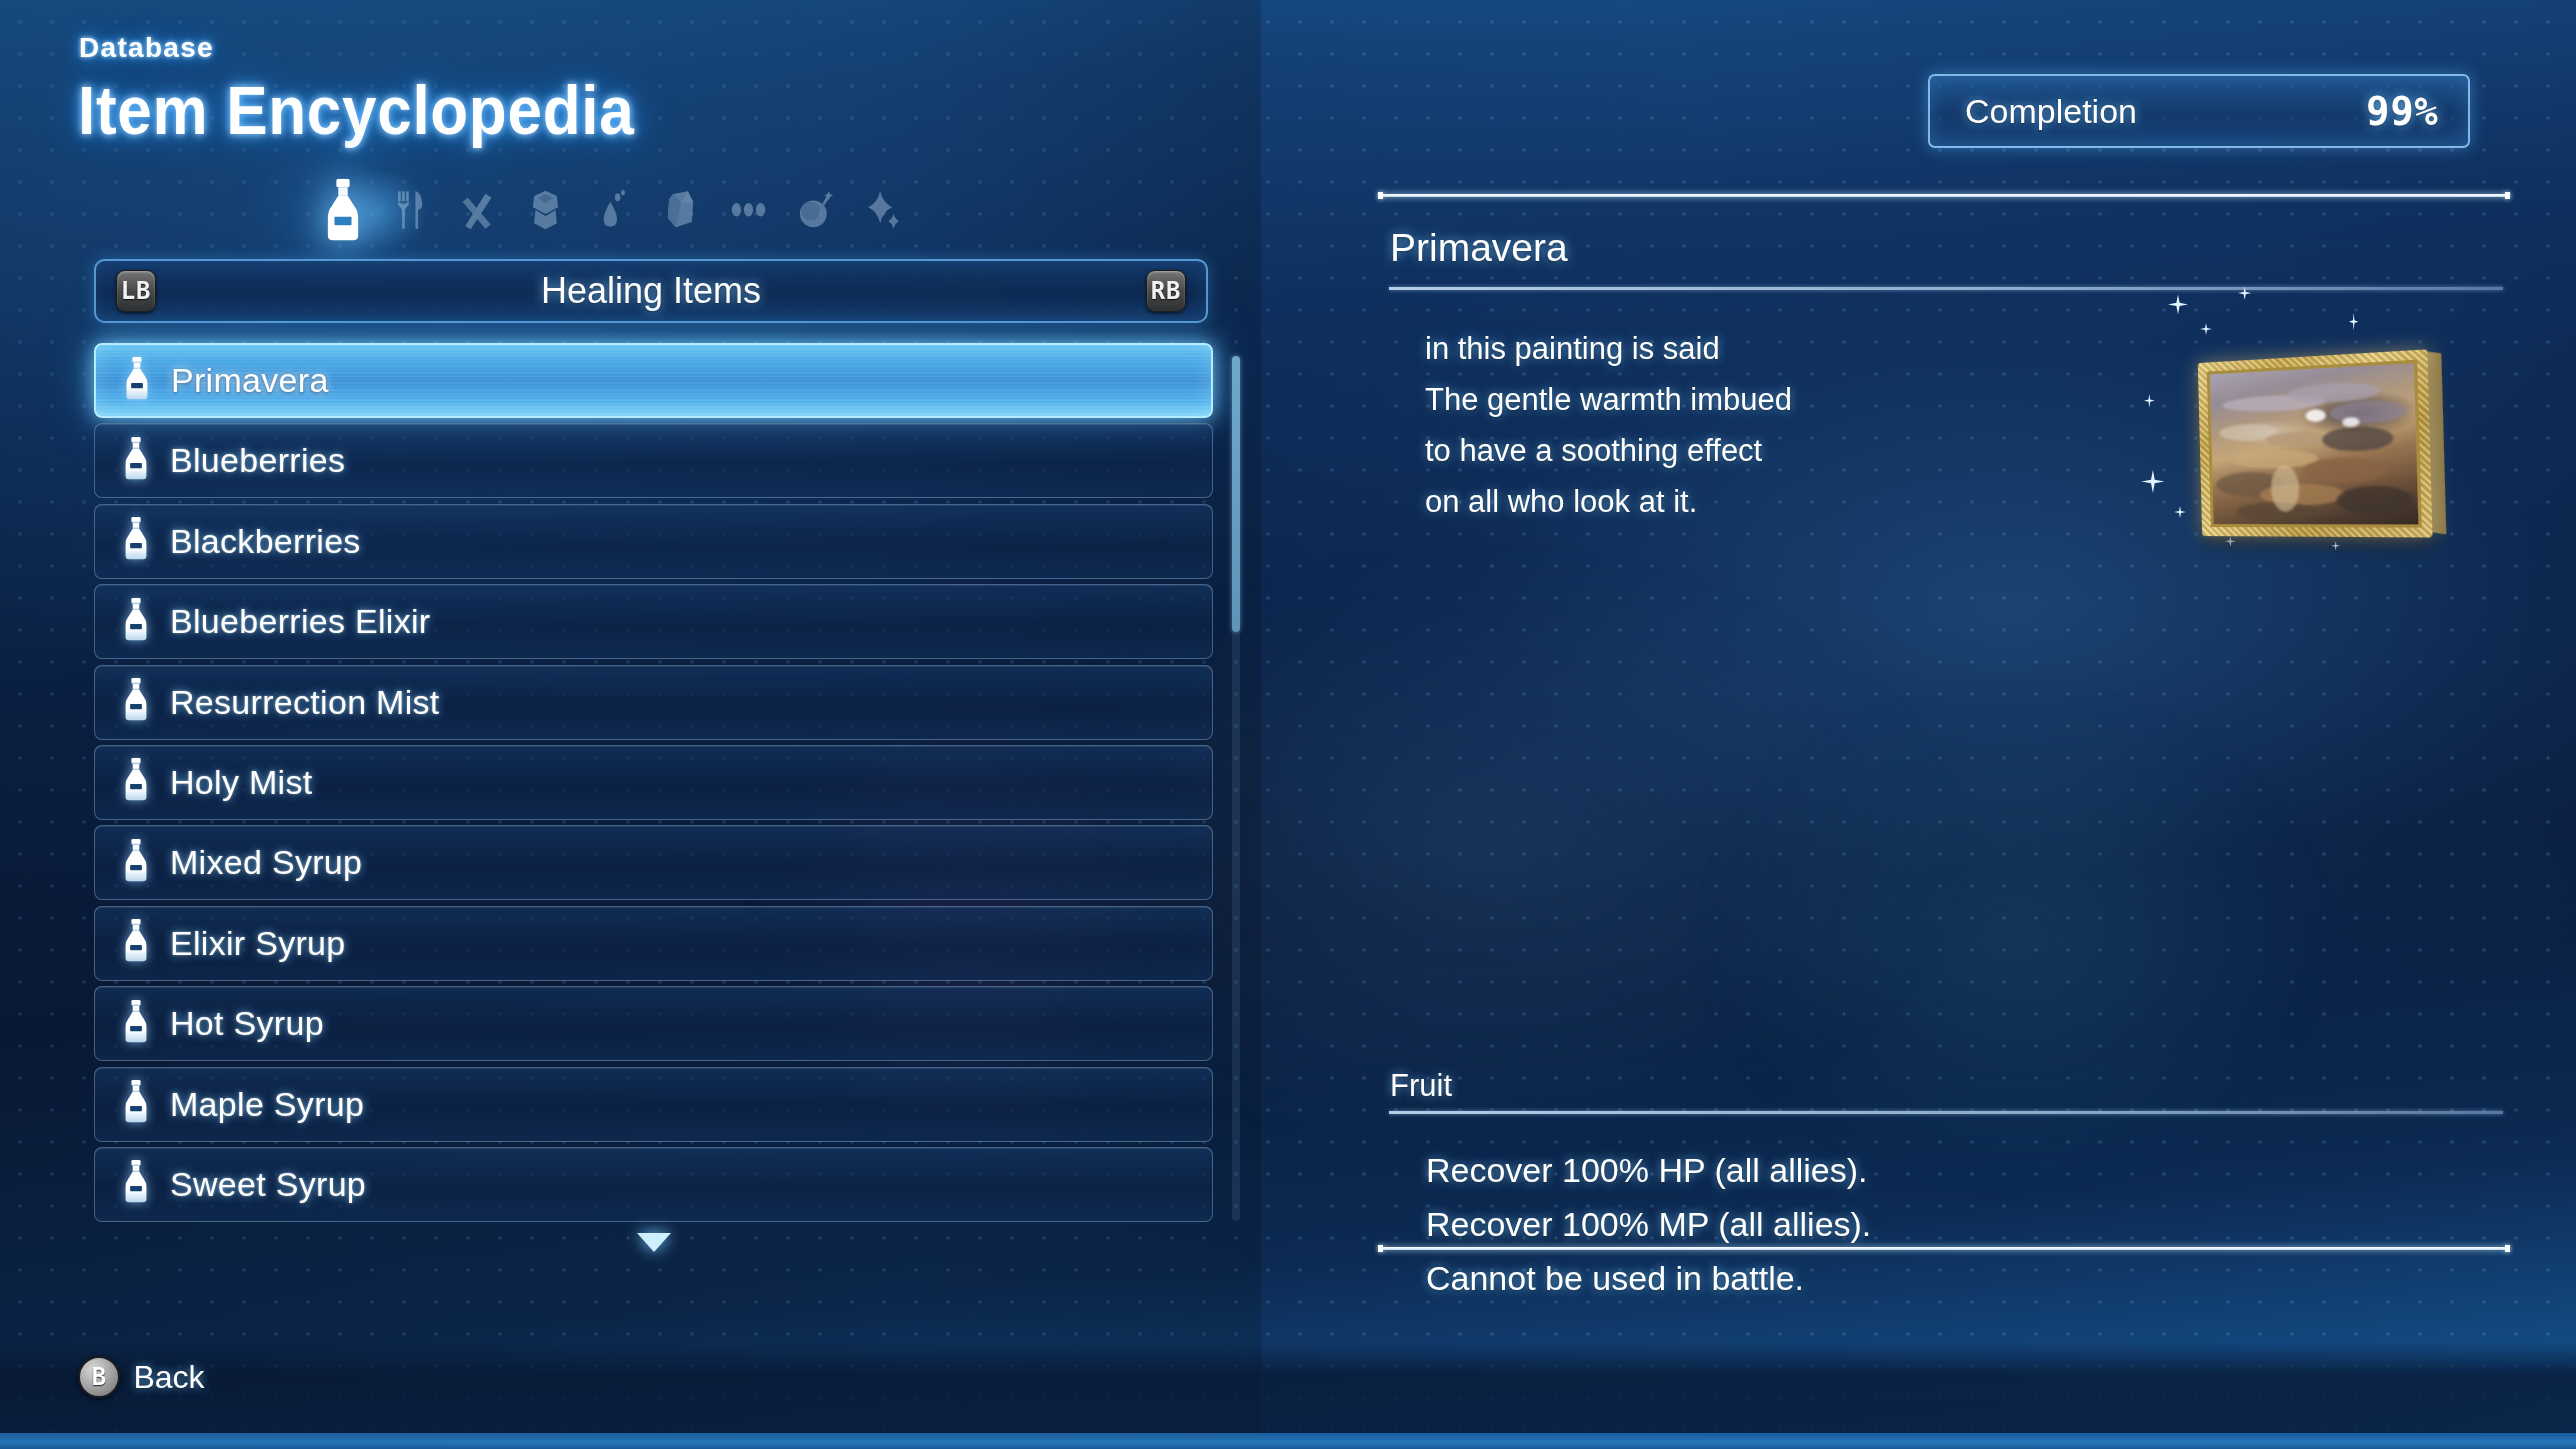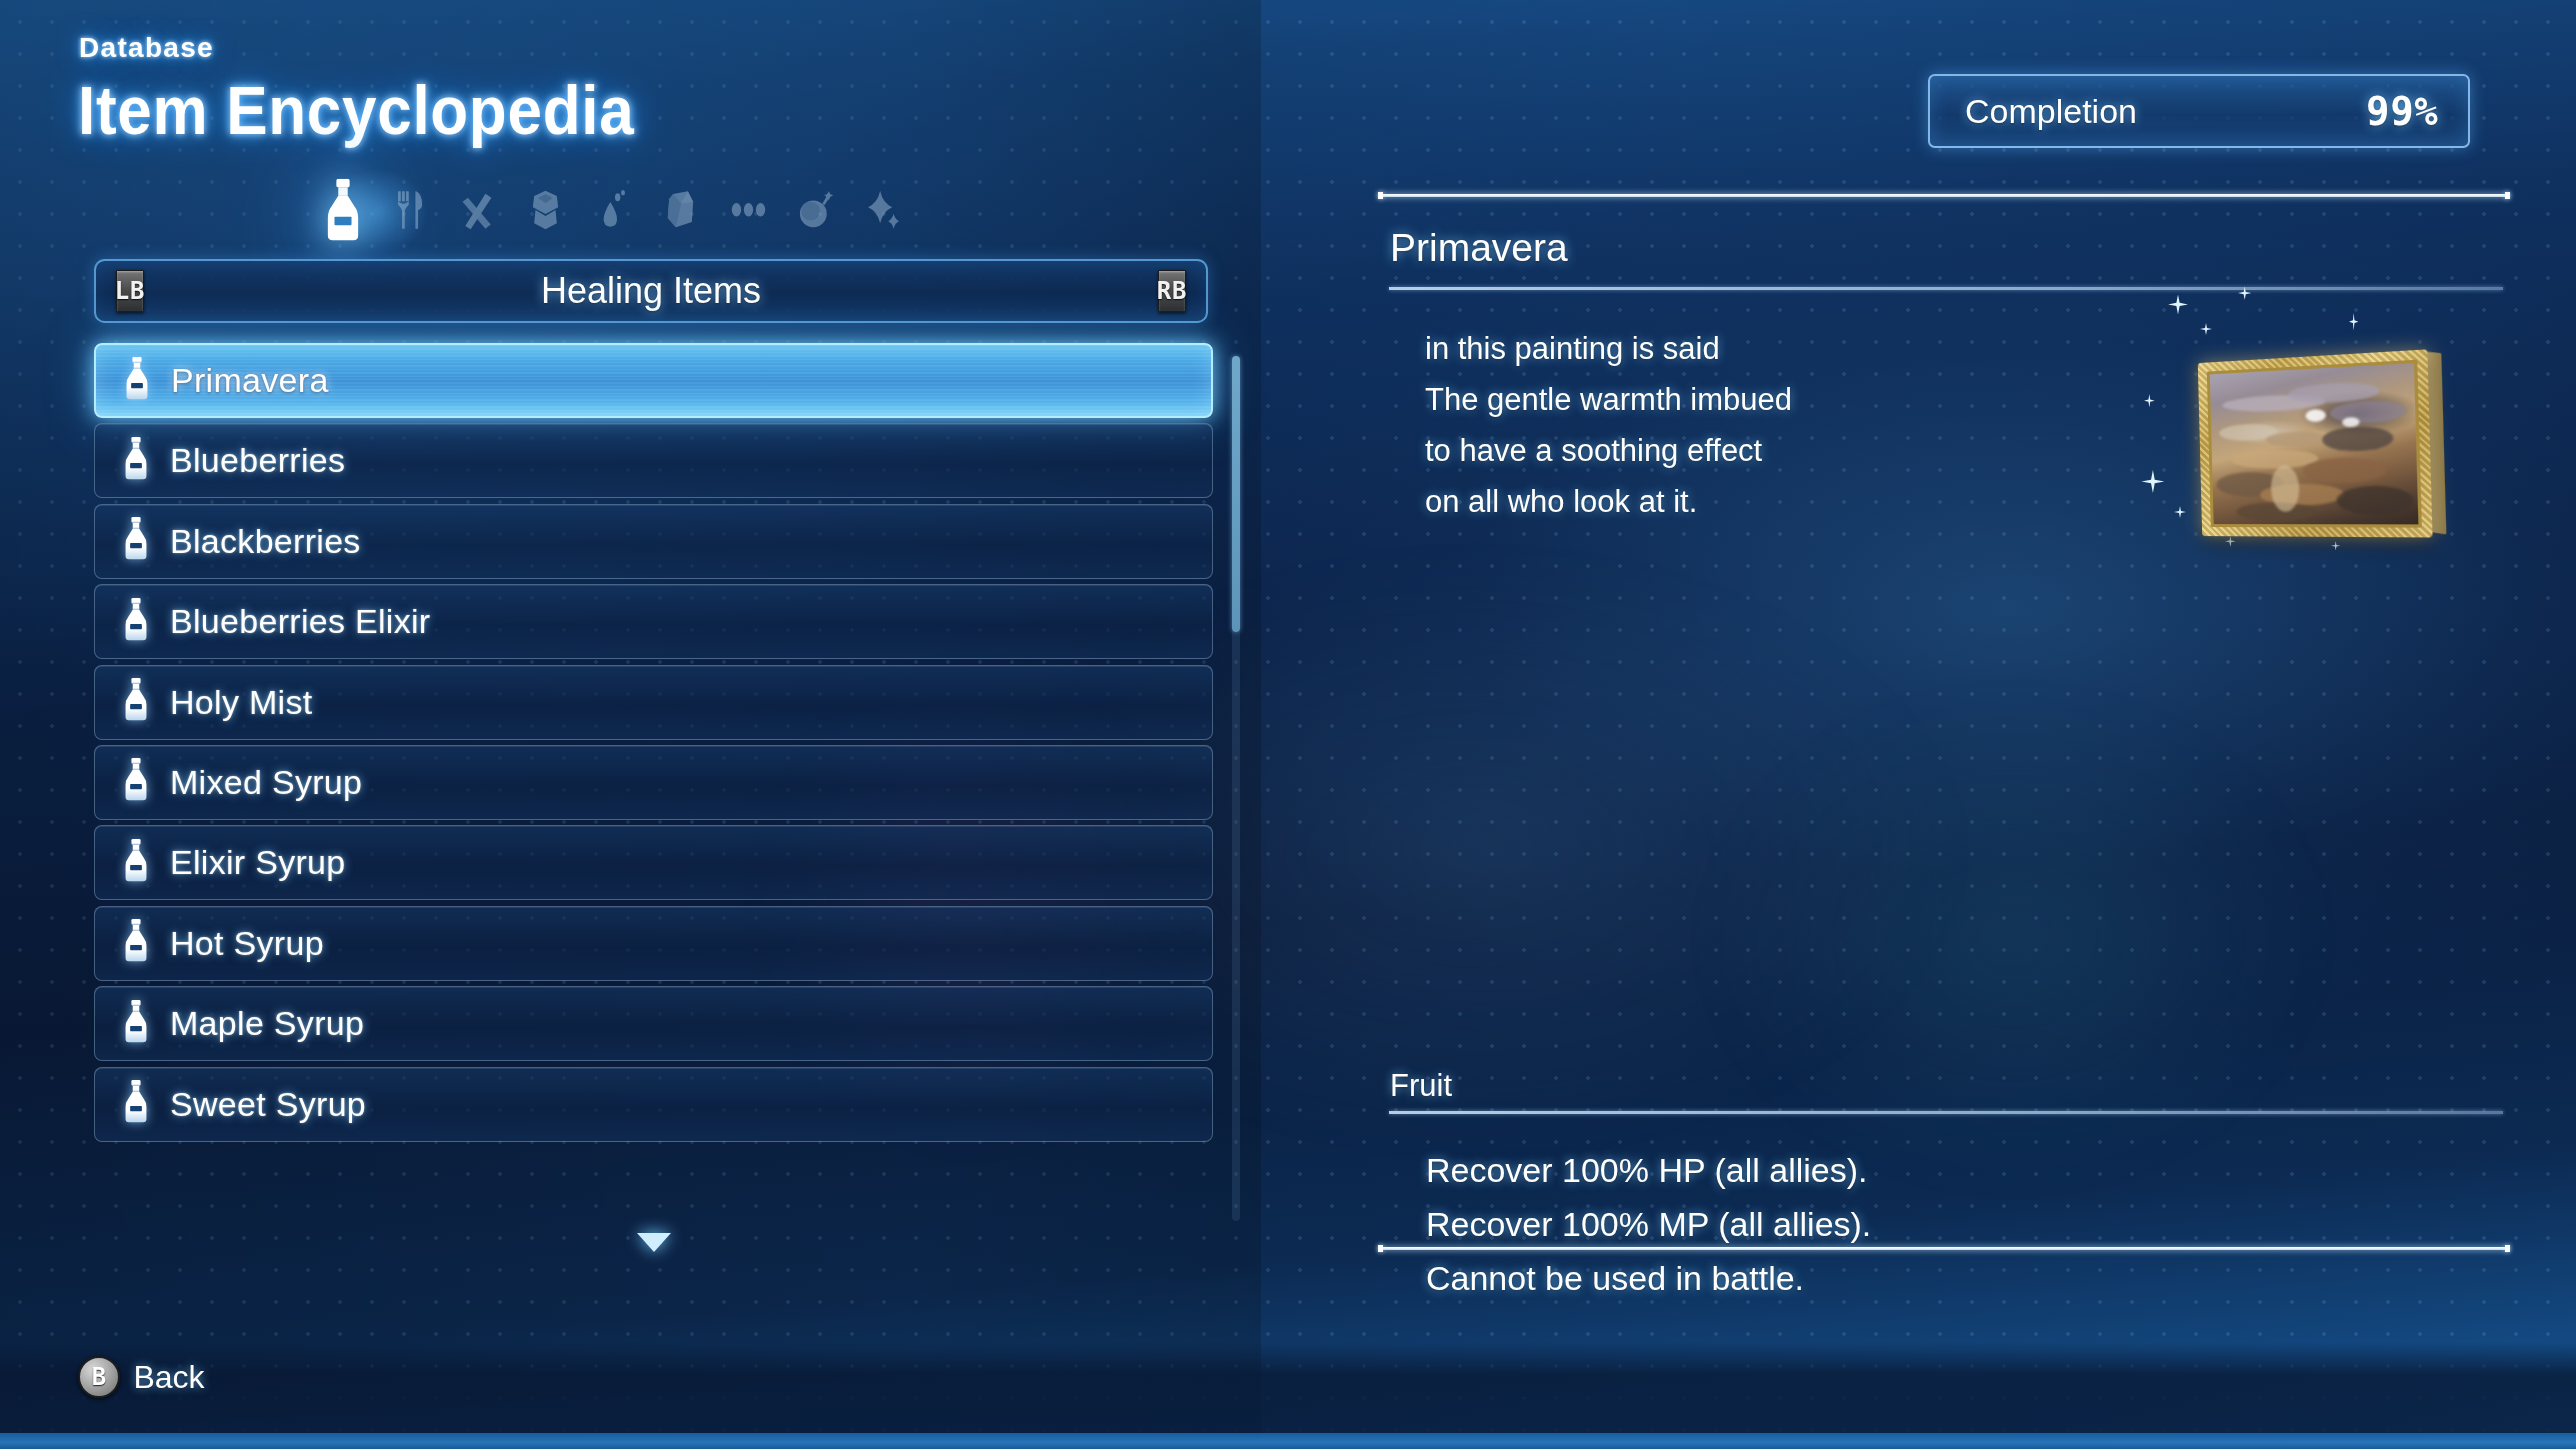--- a/index.html
+++ b/index.html
@@ -117,21 +117,21 @@
   #cat-bar{
     position:absolute; left:94px; top:259px; width:1114px; height:64px;
     border:2px solid rgba(110,185,245,0.75);
     border-radius:10.7px;
     background:linear-gradient(180deg, rgba(20,58,106,0.88) 0%, rgba(14,42,82,0.88) 52%, rgba(19,55,100,0.88) 100%);
     box-shadow:0 0 14.8px rgba(70,160,240,.35), inset 0 0 17.4px rgba(40,110,190,.25);
     display:flex; align-items:center; justify-content:center;
   }
   .bumper{
     position:absolute; top:50%; transform:translateY(-50%);
-    width:28px; height:42px; border-radius:1px;
+    width:40px; height:42px; border-radius:9px;
     background:linear-gradient(180deg,#757575 0%, #4b4b4b 48%, #2e2e2e 100%);
     border:1.3px solid #1a1a1a;
     box-shadow:inset 0 1.3px 2px rgba(255,255,255,.35), 0 1.3px 3.4px rgba(0,0,0,.6);
     display:flex; align-items:center; justify-content:center;
     color:#f2f2f2; font-size:24px; font-weight:700; letter-spacing:0.7px;
     font-family:"DejaVu Sans Mono", monospace;
     text-shadow:0 0.7px 1.3px rgba(0,0,0,.8);
   }
   .bumper.lb{ left:20px; }
   .bumper.rb{ right:20px; }
@@ -481,20 +481,38 @@
     <stop offset="100%" stop-color="#b9d6ee"></stop>
             </linearGradient>
           </defs>
   <rect x="17" y="0" width="14" height="9" rx="2" fill="url(#bg1)"></rect>
   <rect x="19" y="9" width="10" height="9" fill="url(#bg1)"></rect>
   <path d="M19 18 L12 29 Q8 34 8 41 L8 60 Q8 65 13 65 L35 65 Q40 65 40 60 L40 41 Q40 34 36 29 L29 18 Z" fill="url(#bg1)"></path>
   <rect x="15" y="40" width="18" height="8" rx="1" fill="#16406f"></rect>
 </svg>
       </span>
       <span class="item-label">Blueberries Elixir</span>
+    </div>
+    <div class="item-row">
+      <span class="row-icon">
+        <svg width="34" height="43" viewBox="0 0 48 66">
+  <defs>
+            <linearGradient id="bg1" x1="0" y1="0" x2="0" y2="1">
+    <stop offset="0%" stop-color="#ffffff"></stop>
+              <stop offset="62%" stop-color="#ffffff"></stop>
+    <stop offset="100%" stop-color="#b9d6ee"></stop>
+            </linearGradient>
+          </defs>
+  <rect x="17" y="0" width="14" height="9" rx="2" fill="url(#bg1)"></rect>
+  <rect x="19" y="9" width="10" height="9" fill="url(#bg1)"></rect>
+  <path d="M19 18 L12 29 Q8 34 8 41 L8 60 Q8 65 13 65 L35 65 Q40 65 40 60 L40 41 Q40 34 36 29 L29 18 Z" fill="url(#bg1)"></path>
+  <rect x="15" y="40" width="18" height="8" rx="1" fill="#16406f"></rect>
+</svg>
+      </span>
+      <span class="item-label">Resurrection Mist</span>
     </div>
     <div class="item-row">
       <span class="row-icon">
         <svg width="34" height="43" viewBox="0 0 48 66">
   <defs>
             <linearGradient id="bg1" x1="0" y1="0" x2="0" y2="1">
     <stop offset="0%" stop-color="#ffffff"></stop>
               <stop offset="62%" stop-color="#ffffff"></stop>
     <stop offset="100%" stop-color="#b9d6ee"></stop>
             </linearGradient>

